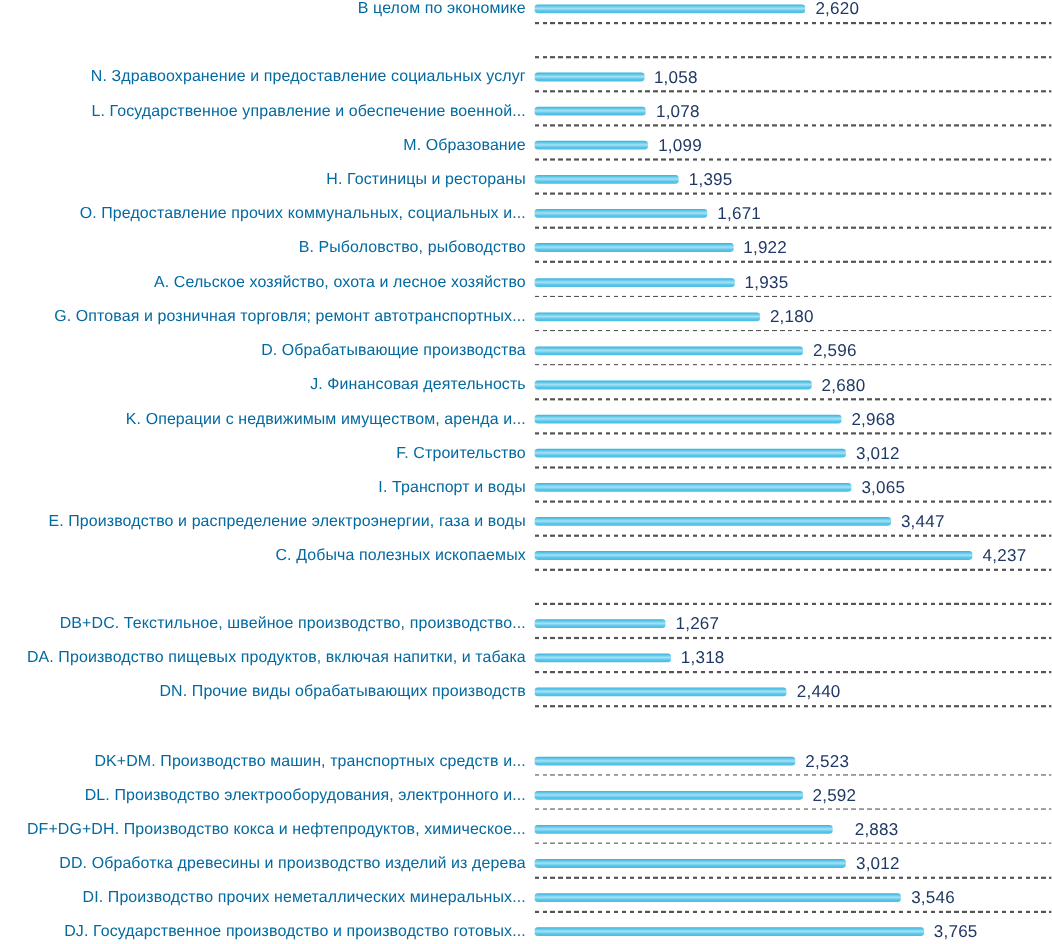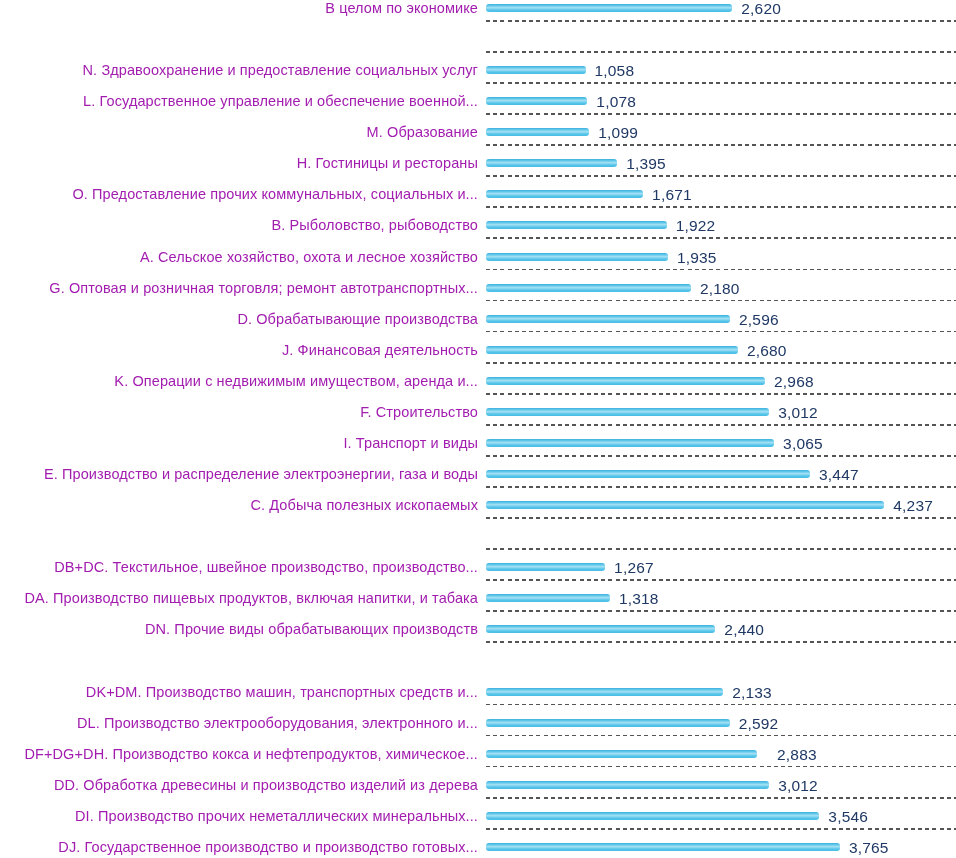--- a/index.html
+++ b/index.html
@@ -6,21 +6,21 @@
   body{
     width:956px;height:858px;overflow:hidden;
     font-family:"Liberation Sans", sans-serif;
     -webkit-font-smoothing:antialiased;
   }
   .chart{position:relative;width:956px;height:858px;background:#ffffff;}
   .slot{position:absolute;left:0;width:956px;height:31px;}
   .cat{
     position:absolute;right:478px;top:0;
     white-space:nowrap;font-size:14.5px;line-height:17px;
-    color:#a21caf;letter-spacing:.1px;
+    color:#0369a1;letter-spacing:.1px;
   }
   .bar{
     position:absolute;left:486px;top:4px;height:8px;
     border-radius:3px;
     background:linear-gradient(180deg,#38afdc 0%,#63c9ea 22%,#a5e1f5 46%,#55c4e9 76%,#49bde6 100%);
   }
   .val{
     position:absolute;top:0;height:17px;line-height:17px;
     font-size:15.5px;color:#1F3864;letter-spacing:.2px;
     white-space:nowrap;
@@ -110,21 +110,21 @@
       <div class="val" style="left: 773.992px;">2,968</div>
       <div class="dash"></div>
     </div>
     <div class="slot" style="top: 403.91px;">
       <div class="cat">F. Строительство</div>
       <div class="bar" style="width: 283.1px;"></div>
       <div class="val" style="left: 778.128px;">3,012</div>
       <div class="dash"></div>
     </div>
     <div class="slot" style="top: 434.98px;">
-      <div class="cat">I. Транспорт и виды</div>
+      <div class="cat">I. Транспорт и воды</div>
       <div class="bar" style="width: 288.1px;"></div>
       <div class="val" style="left: 783.11px;">3,065</div>
       <div class="dash"></div>
     </div>
     <div class="slot" style="top: 466.05px;">
       <div class="cat">E. Производство и распределение электроэнергии, газа и воды</div>
       <div class="bar" style="width: 324px;"></div>
       <div class="val" style="left: 819.018px;">3,447</div>
       <div class="dash"></div>
     </div>
@@ -151,21 +151,21 @@
     </div>
     <div class="slot" style="top: 621.4px;">
       <div class="cat">DN. Прочие виды обрабатывающих производств</div>
       <div class="bar" style="width: 229.4px;"></div>
       <div class="val" style="left: 724.36px;">2,440</div>
       <div class="dash"></div>
     </div>
     <div class="slot" style="top: 683.54px;">
       <div class="cat">DK+DM. Производство машин, транспортных средств и...</div>
       <div class="bar" style="width: 237.2px;"></div>
-      <div class="val" style="left: 732.162px;">2,133</div>
+      <div class="val" style="left: 732.162px;">2,523</div>
       <div class="dash"></div>
     </div>
     <div class="slot" style="top: 714.61px;">
       <div class="cat">DL. Производство электрооборудования, электронного и...</div>
       <div class="bar" style="width: 243.6px;"></div>
       <div class="val" style="left: 738.648px;">2,592</div>
       <div class="dash"></div>
     </div>
     <div class="slot" style="top: 745.68px;">
       <div class="cat">DF+DG+DH. Производство кокса и нефтепродуктов, химическое...</div>

